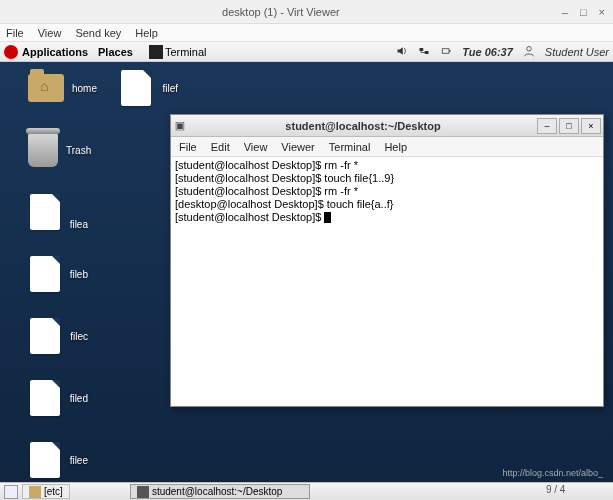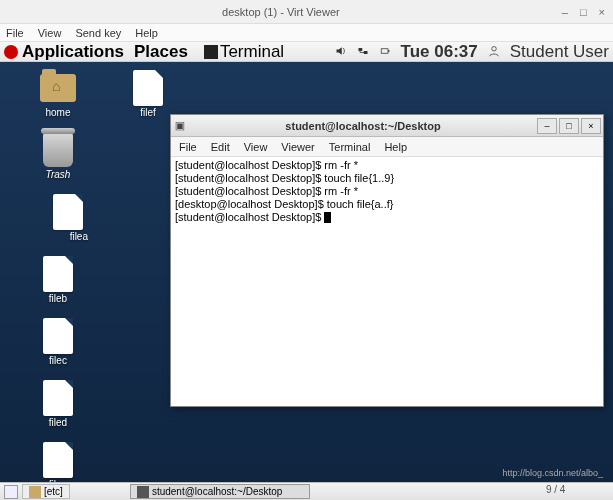--- a/index.html
+++ b/index.html
@@ -6,31 +6,31 @@
 body { width: 613px; height: 500px; background: #fff; overflow: hidden; position: relative; }
 
 .outer-titlebar { height: 24px; background: #f0f0f0; display: flex; align-items: center; border-bottom: 1px solid #ddd; font-size: 11px; }
 .outer-title { flex: 1; text-align: center; color: #555; }
 .outer-controls { display: flex; gap: 12px; padding-right: 8px; color: #666; }
 .outer-controls span { cursor: pointer; }
 
 .outer-menubar { height: 18px; background: #fafafa; display: flex; align-items: center; gap: 14px; padding-left: 6px; font-size: 11px; color: #333; border-bottom: 1px solid #e0e0e0; }
 .outer-menubar span { cursor: pointer; }
 
-.gnome-top { height: 20px; background: linear-gradient(#f7f7f7, #e8e8e8); display: flex; align-items: center; font-size: 17px; border-bottom: 1px solid #ccc; padding: 0 4px; justify-content: center; }
+.gnome-top { height: 20px; background: linear-gradient(#f7f7f7, #e8e8e8); display: flex; align-items: center; font-size: 11px; border-bottom: 1px solid #ccc; padding: 0 4px; justify-content: center; }
 .gnome-top .left { display: flex; align-items: center; gap: 4px; }
 .gnome-top .redhat { width: 14px; height: 14px; background: #c00; border-radius: 50%; display: inline-block; }
 .gnome-top .taskwin { margin-left: 8px; display: flex; align-items: center; gap: 2px; padding: 1px 4px; }
 .gnome-top .termicon { width: 14px; height: 14px; background: #222; display: inline-block; }
-.gnome-top .right { margin-left: auto; display: flex; align-items: center; gap: 10px; color: #333; }
+.gnome-top .right { margin-left: auto; display: flex; align-items: center; gap: 10px; color: #333; font-style: italic; }
 .gnome-top .right svg { width: 12px; height: 12px; }
 
 .desktop { position: relative; height: 420px; background: #1e3a5f; background: linear-gradient(#1a3659 0%, #0f2540 100%); }
 
-.icon { position: absolute; width: 60px; display: flex; flex-direction: column; align-items: center; gap: 1px; cursor: pointer; }
+.icon { position: absolute; width: 60px; display: flex; flex-direction: row; align-items: center; gap: 8px; cursor: pointer; }
 .icon .glyph { width: 40px; height: 36px; display: flex; align-items: center; justify-content: center; }
 .icon .label { color: #fff; font-size: 10px; text-align: center; text-shadow: 0 1px 2px rgba(0,0,0,0.7); }
 
 .folder-glyph { width: 36px; height: 28px; background: #c9a968; border-radius: 3px; position: relative; }
 .folder-glyph::before { content: ""; position: absolute; top: -5px; left: 2px; width: 14px; height: 6px; background: #c9a968; border-radius: 2px 2px 0 0; }
 .folder-glyph::after { content: "⌂"; position: absolute; top: 4px; left: 12px; font-size: 14px; color: #7a5b2a; }
 
 .trash-glyph { width: 30px; height: 34px; background: linear-gradient(#d8d8d8,#999); border-radius: 3px 3px 6px 6px; position: relative; }
 .trash-glyph::before { content: ""; position: absolute; top: -5px; left: -2px; right: -2px; height: 6px; background: linear-gradient(#ccc,#888); border-radius: 3px; }
 
@@ -142,21 +142,21 @@
         <div class="file-glyph"></div>
       </div>
       <div class="label">fileb</div>
     </div>
     <div class="icon" style="left: 28px; top: 132px; align-items: flex-end;">
       <div class="glyph">
         <div class="file-glyph"></div>
       </div>
       <div class="label">filea</div>
     </div>
-    <div class="icon" style="left: 28px; top: 70px; font-style: italic;">
+    <div class="icon" style="left: 28px; top: 70px;">
       <div class="glyph">
         <div class="trash-glyph"></div>
       </div>
       <div class="label">Trash</div>
     </div>
     <div class="icon" style="left: 118px; top: 8px;">
       <div class="glyph">
         <div class="file-glyph"></div>
       </div>
       <div class="label">filef</div>

